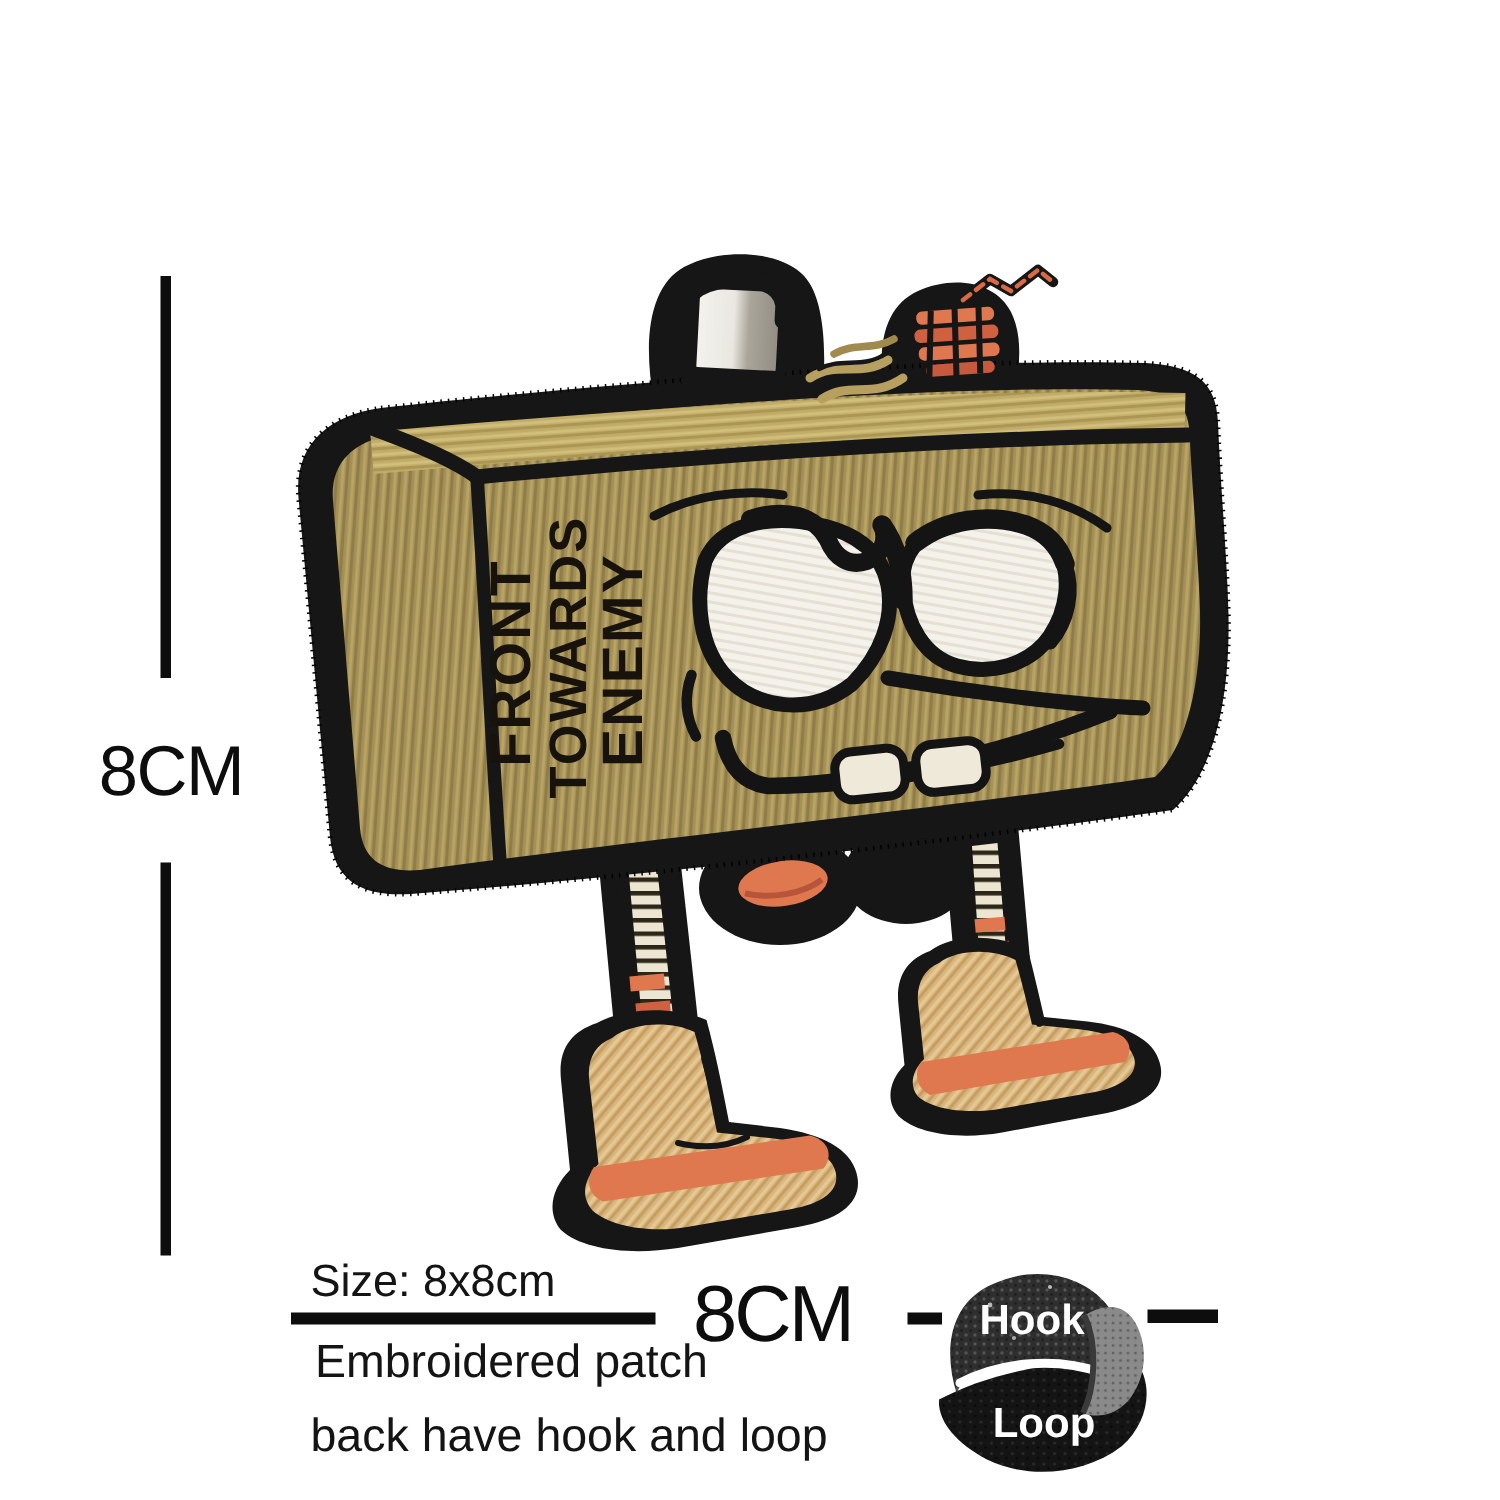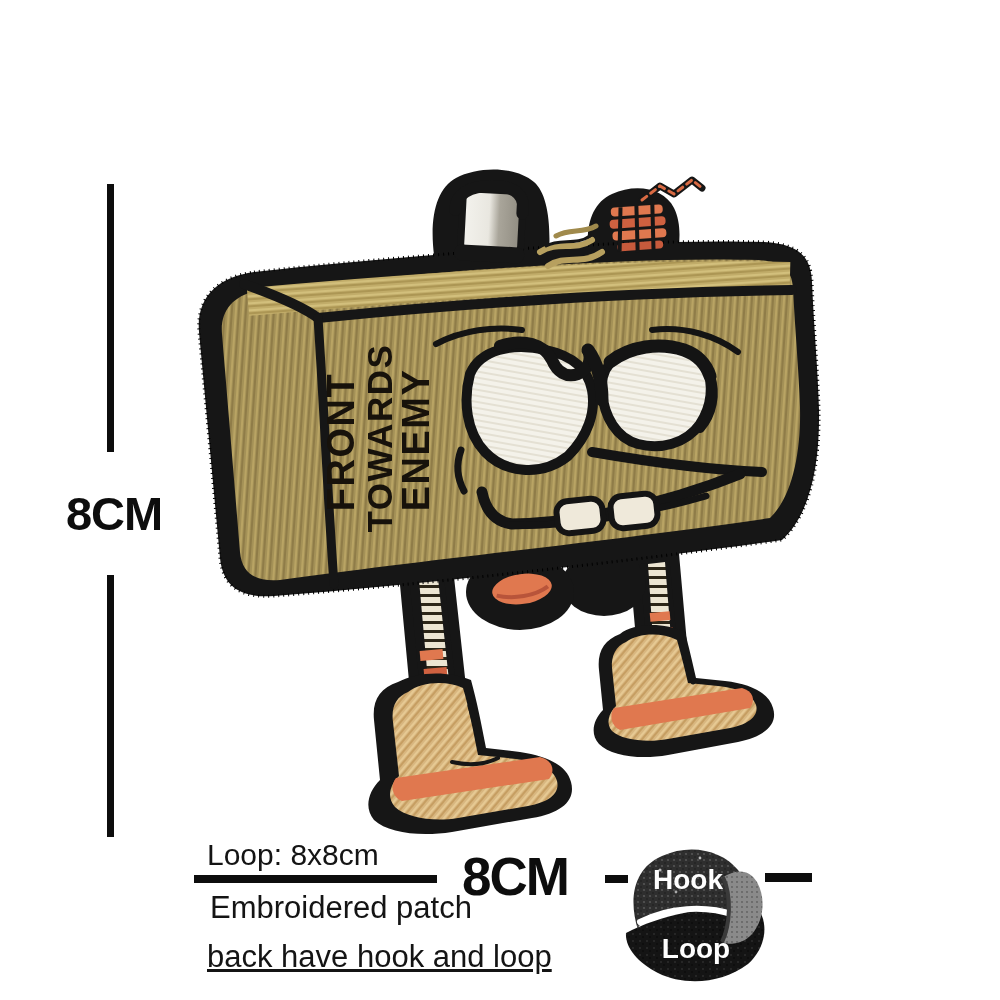--- a/index.html
+++ b/index.html
@@ -3,27 +3,27 @@
 <meta charset="utf-8">
 <style>
   html,body{margin:0;padding:0;background:#fff;}
   .stage{
     position:relative;width:1000px;height:1000px;background:#ffffff;overflow:hidden;
     font-family:"Liberation Sans", sans-serif;
   }
   .vline{position:absolute;left:107px;width:7px;background:#0d0d0d;}
   #vline-top{top:184px;height:268px;}
   #vline-bottom{top:575px;height:262px;}
-  .dim-label{position:absolute;font-weight:bold;color:#0d0d0d;white-space:nowrap;}
+  .dim-label{position:absolute;font-weight:normal;color:#0d0d0d;white-space:nowrap;}
   #dim-v{left:56px;top:486px;width:116px;text-align:center;font-size:47px;letter-spacing:-1px;}
   #dim-h{left:462px;top:846px;font-size:53px;letter-spacing:-2px;}
   .cap{position:absolute;color:#141414;white-space:nowrap;}
   #cap-size{left:207px;top:838px;font-size:30px;}
   #cap-material{left:210px;top:890px;font-size:31px;}
-  #cap-backing{left:207px;top:939px;font-size:31px;text-decoration:underline;}
+  #cap-backing{left:207px;top:939px;font-size:31px;}
   #underline-bar{position:absolute;left:194px;top:875px;width:243px;height:8px;background:#0d0d0d;}
   .dash{position:absolute;background:#0d0d0d;}
   #dash-left{left:605px;top:875px;width:23px;height:8px;}
   #dash-right{left:765px;top:873px;width:47px;height:9px;}
   #patch-svg{position:absolute;left:150px;top:150px;}
   #velcro-svg{position:absolute;left:615px;top:845px;}
   svg text{font-family:"Liberation Sans", sans-serif;}
 </style>
 </head>
 <body>
@@ -171,21 +171,21 @@
 
     <g transform="rotate(-4 638 228)">
       <rect x="612" y="206" width="52" height="9" rx="4" fill="#e0784f"></rect>
       <rect x="610" y="218" width="56" height="9" rx="4" fill="#cf6140"></rect>
       <rect x="612" y="230" width="54" height="9" rx="4" fill="#e0784f"></rect>
       <rect x="616" y="242" width="46" height="8" rx="4" fill="#c75a3c"></rect>
       <path d="M 622 206 L 618 250 M 638 204 L 636 252 M 654 204 L 652 250" stroke="#161616" stroke-width="4"></path>
     </g>
   </svg>
 
-  <div class="cap" id="cap-size">Loop: 8x8cm</div>
+  <div class="cap" id="cap-size">Size: 8x8cm</div>
   <div id="underline-bar"></div>
   <div class="cap" id="cap-material">Embroidered patch</div>
   <div class="cap" id="cap-backing">back have hook and loop</div>
 
   <div class="dim-label" id="dim-h">8CM</div>
   <div class="dash" id="dash-left"></div>
   <div class="dash" id="dash-right"></div>
 
   <svg id="velcro-svg" width="160" height="140" viewBox="615 845 160 140" xmlns="http://www.w3.org/2000/svg">
     <defs>

